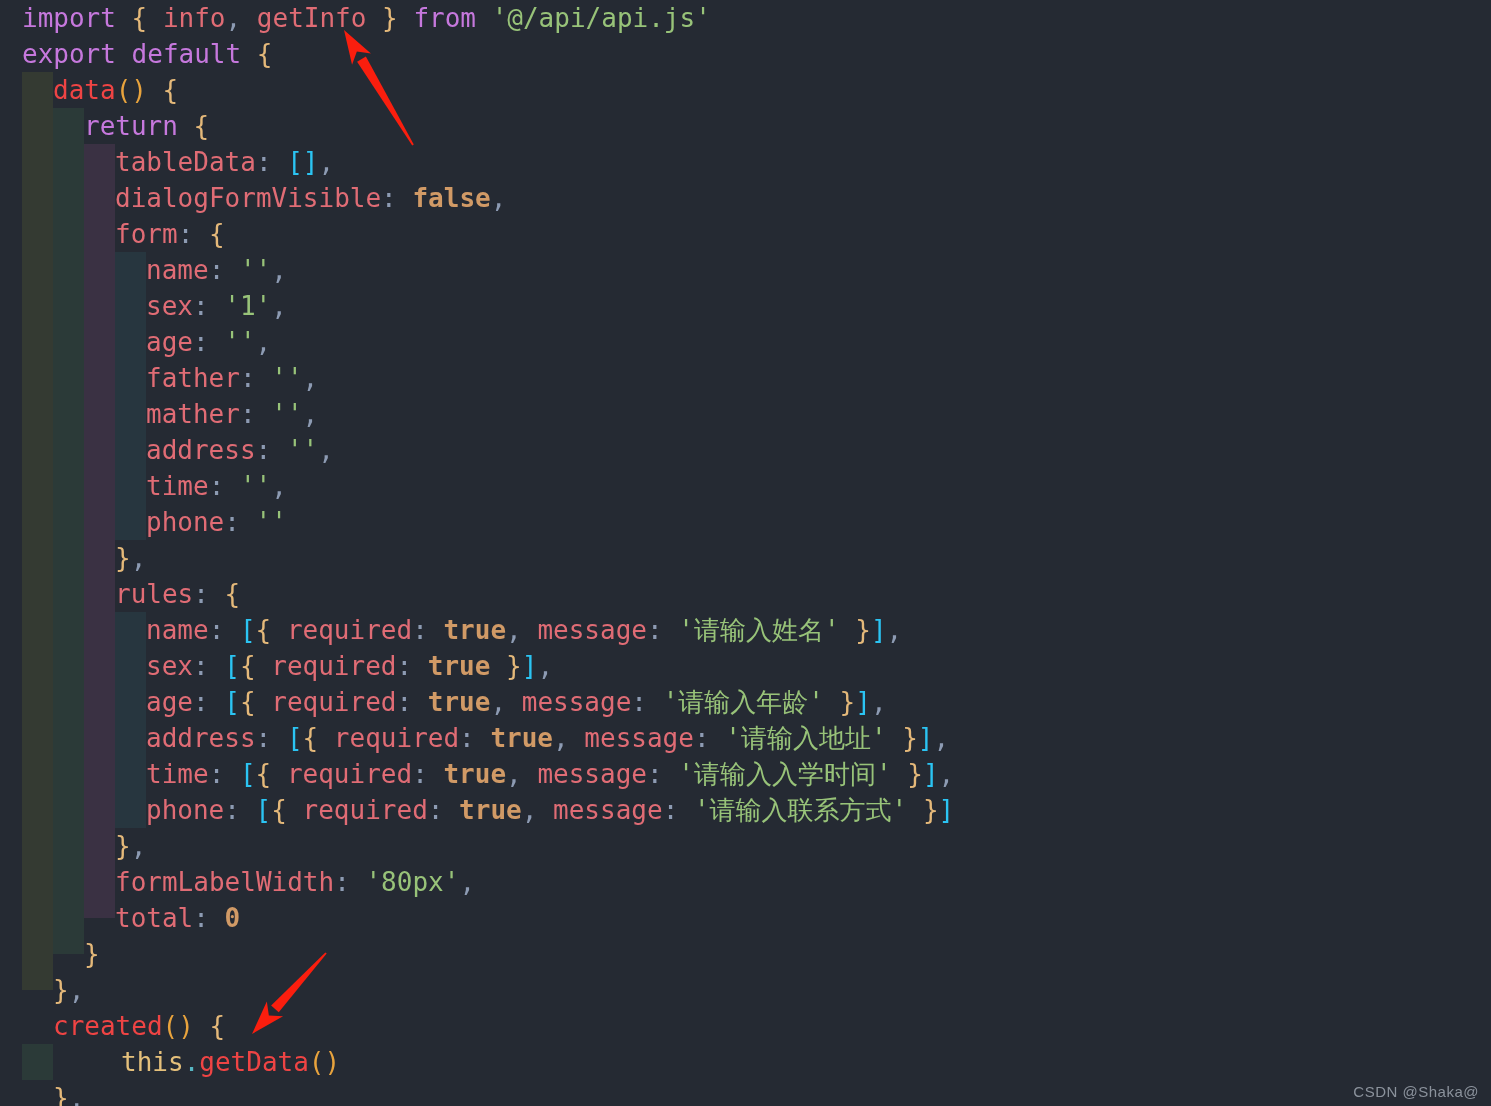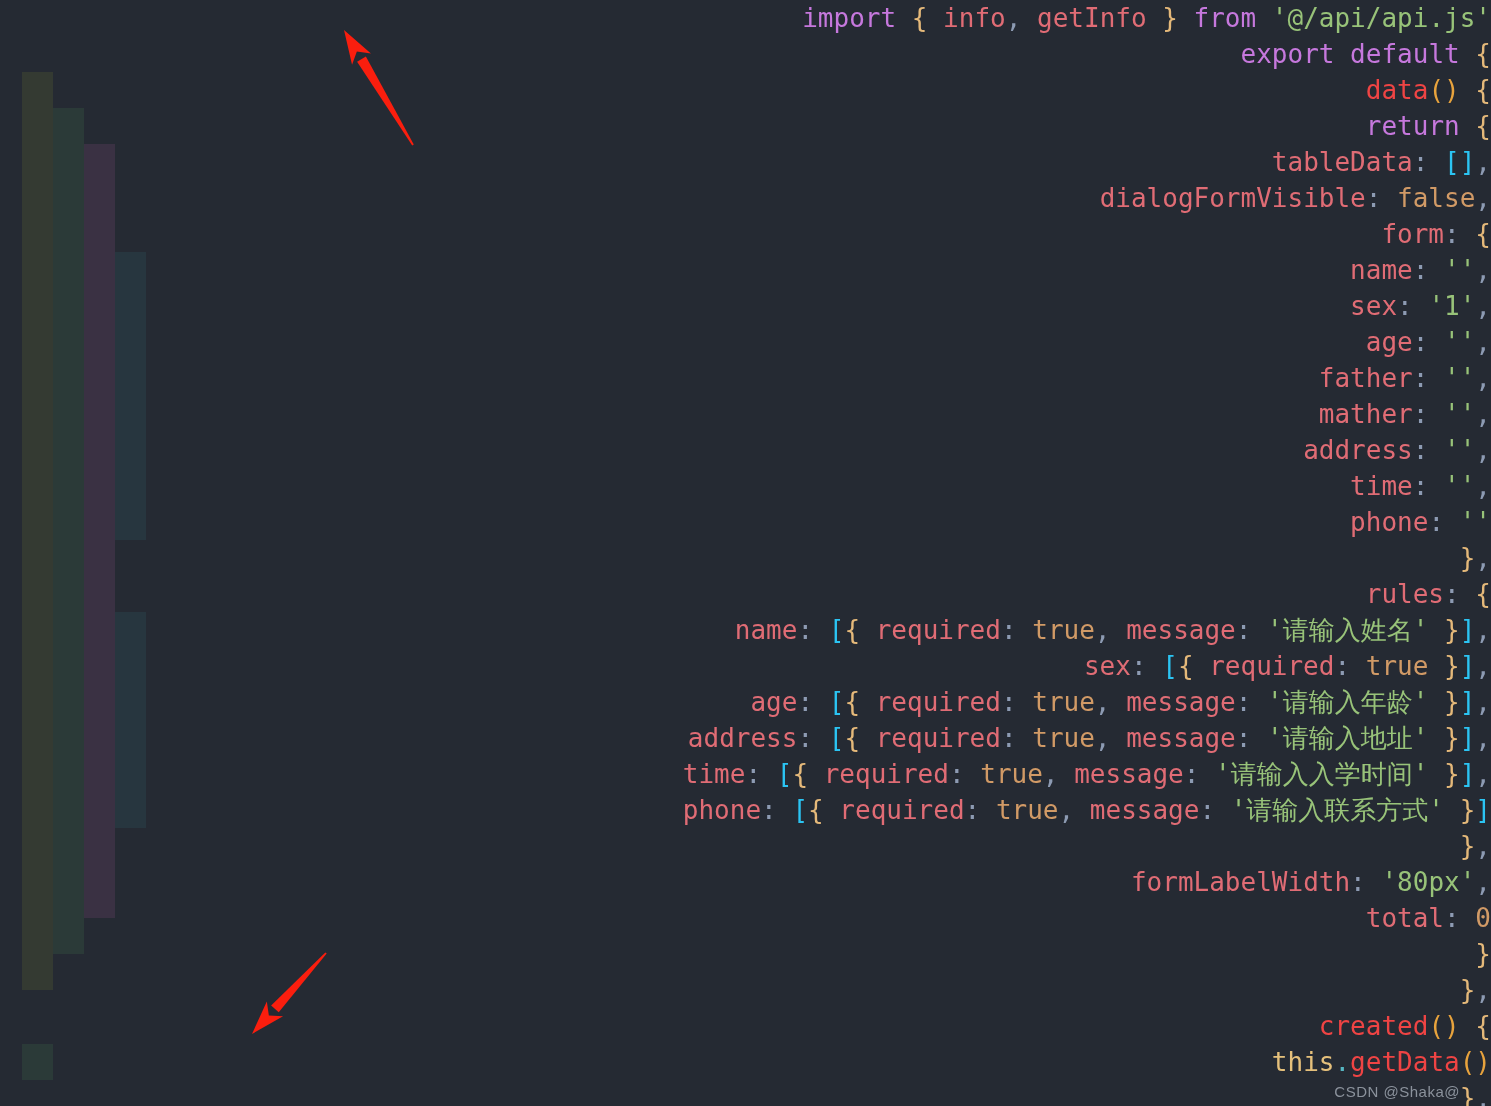--- a/index.html
+++ b/index.html
@@ -7,21 +7,20 @@
     padding: 0;
     background: #252a33;
   }
   #screen {
     position: relative;
     width: 1491px;
     height: 1106px;
     background: #252a33;
     overflow: hidden;
     font-family: "DejaVu Sans Mono", "Liberation Mono", monospace;
-    text-align: right;
   }
   
   #guides {
     position: absolute;
     left: 0; top: 0;
     width: 1491px; height: 1106px;
     pointer-events: none;
   }
   .guide {
     position: absolute;
@@ -43,37 +42,37 @@
     box-sizing: border-box;
   }
   
   .kw   { color: #c678dd; }   
   .brc  { color: #e5b97a; }   
   .brk  { color: #2bc4f3; }   
   .par  { color: #e8a33d; }   
   .prop { color: #e06c75; }   
   .col  { color: #8d9bb3; }   
   .str  { color: #98c379; }   
-  .num  { color: #d19a66; }   
+  .num  { color: #d19a66; font-weight: bold; }   
   .fn   { color: #ef4444; }   
-  .ths  { color: #e5c07b; }   
+  .ths  { color: #e5c07b; margin-left: 37px; }   
   .cma  { color: #8d9bb3; }   
   .dot  { color: #56b6c2; }   
   .idn  { color: #e06c75; }   
   
   #arrows {
     position: absolute;
     left: 0; top: 0;
     width: 1491px; height: 1106px;
     pointer-events: none;
   }
   
   #watermark {
     position: absolute;
-    right: 31px;
+    right: 12px;
     bottom: 6px;
     color: #8b929c;
     font-family: "Liberation Sans", sans-serif;
     font-size: 15px;
     letter-spacing: 0.5px;
   }
 </style>
 </head>
 <body>
 

